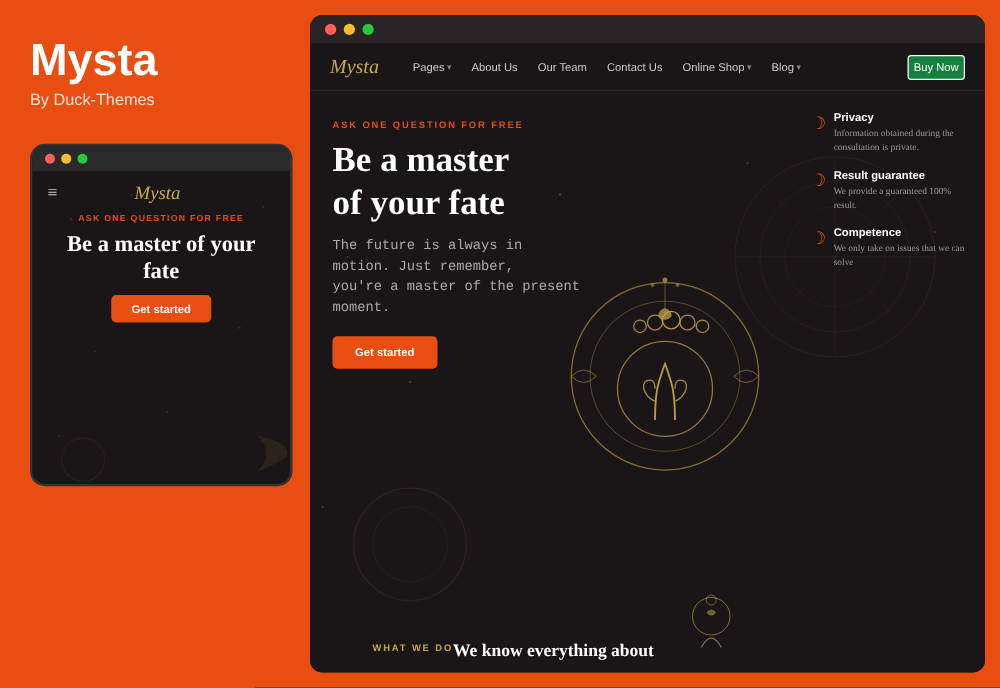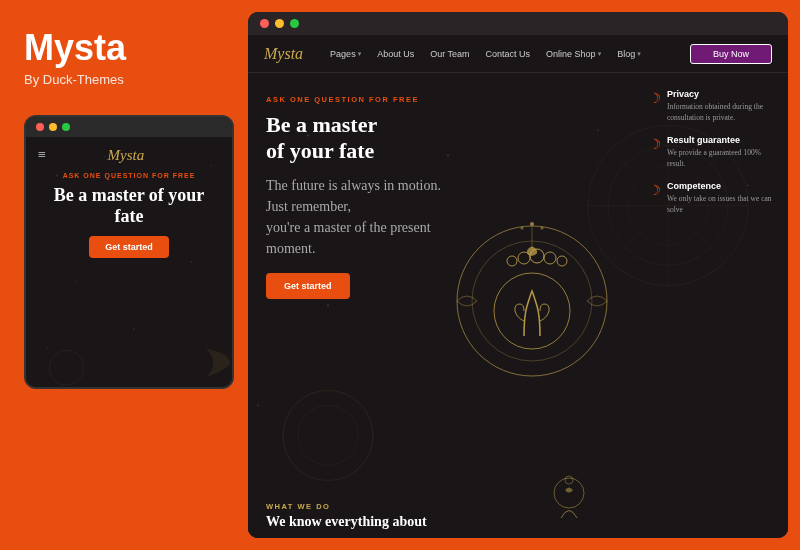--- a/index.html
+++ b/index.html
@@ -196,26 +196,26 @@
       white-space: nowrap;
       display: flex;
       align-items: center;
       gap: 2px;
     }
     .nav-link .chevron {
       font-size: 7px;
       color: #888;
     }
     .nav-buy-btn {
-      background: #701a75;
+      background: #15803d;
       border: 1.5px solid #fff;
       color: #fff;
       font-size: 9px;
       font-family: Arial, sans-serif;
-      padding: 4px 22px;
+      padding: 4px 4px;
       border-radius: 3px;
       cursor: pointer;
       margin-left: auto;
     }
 
     
     .desktop-hero {
       flex: 1;
       display: flex;
       position: relative;
@@ -247,31 +247,31 @@
     .hero-ask-label {
       font-size: 7.5px;
       color: #e84e0f;
       font-family: Arial, sans-serif;
       font-weight: 700;
       letter-spacing: 1.5px;
       text-transform: uppercase;
       margin-bottom: 8px;
     }
     .hero-heading {
-      font-size: 22px;
+      font-size: 28px;
       font-weight: 700;
       color: #fff;
       font-family: Georgia, serif;
       line-height: 1.2;
       margin-bottom: 10px;
     }
     .hero-desc {
-      font-size: 14px;
+      font-size: 11px;
       color: #aaa;
-      font-family: Liberation Serif, serif;
+      font-family: Liberation Mono, monospace;
       line-height: 1.5;
       margin-bottom: 14px;
       max-width: 200px;
     }
     .hero-btn {
       background: #e84e0f;
       color: #fff;
       border: none;
       border-radius: 4px;
       padding: 8px 18px;
@@ -355,21 +355,22 @@
       margin-bottom: 3px;
     }
     .what-we-do-heading {
       font-size: 14px;
       font-weight: 700;
       color: #fff;
       font-family: Georgia, serif;
     }
     .bottom-text-block {
       display: flex;
-      flex-direction: column;
+      flex-direction: row;
+      margin-left: 32px;
     }
   </style>
 </head>
 <body>
 
 <div class="left-panel">
   <div>
     <div class="brand-title">Mysta</div>
     <div class="brand-by">By Duck-Themes</div>
   </div>

